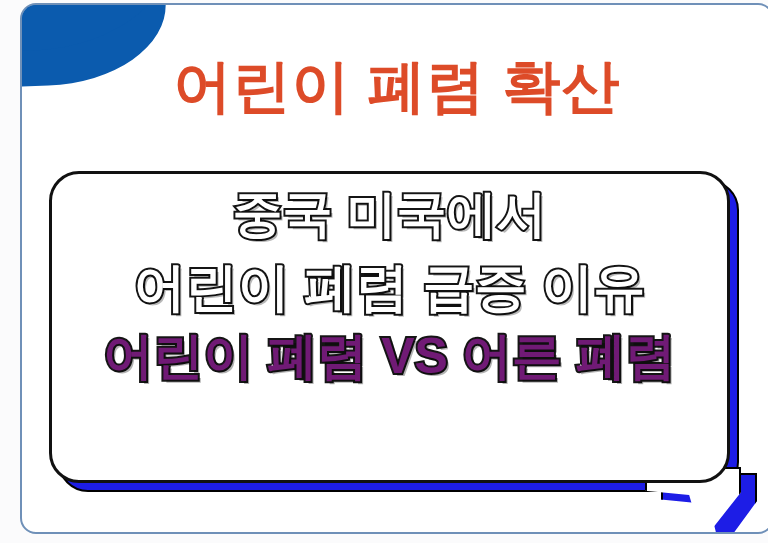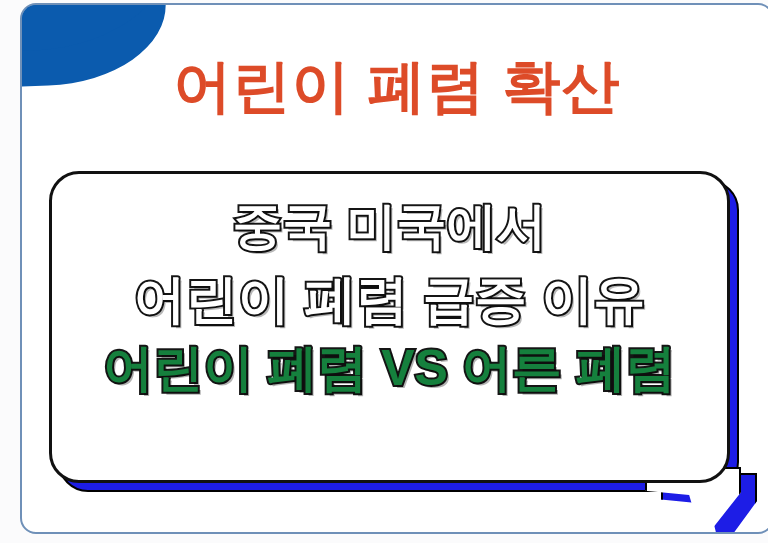--- a/index.html
+++ b/index.html
@@ -131,21 +131,21 @@
   .bubble-lines {
     position: absolute;
     left: 0;
     top: 0;
     width: 100%;
     height: 100%;
     display: flex;
     flex-direction: column;
     align-items: center;
     justify-content: flex-start;
-    padding-top: 24px;
+    padding-top: 12px;
     box-sizing: border-box;
   }
 
   .line {
     white-space: nowrap;
     font-weight: 700;
     line-height: 1.12;
     letter-spacing: 0px;
   }
 
@@ -157,21 +157,21 @@
     paint-order: stroke fill;
     text-shadow:
       3px 3px 0 rgba(0,0,0,0.28);
   }
   .line-1 { font-size: 50px; margin-bottom: 16px; }
   .line-2 { font-size: 52px; margin-bottom: 12px; }
 
   
   .line-purple {
     font-size: 50px;
-    color: #15803d;
+    color: #701a75;
     -webkit-text-stroke: 4px #151515;
     paint-order: stroke fill;
     text-shadow:
       3px 3px 0 rgba(0,0,0,0.30);
   }
 </style>
 </head>
 <body>
 
 <div class="canvas">

